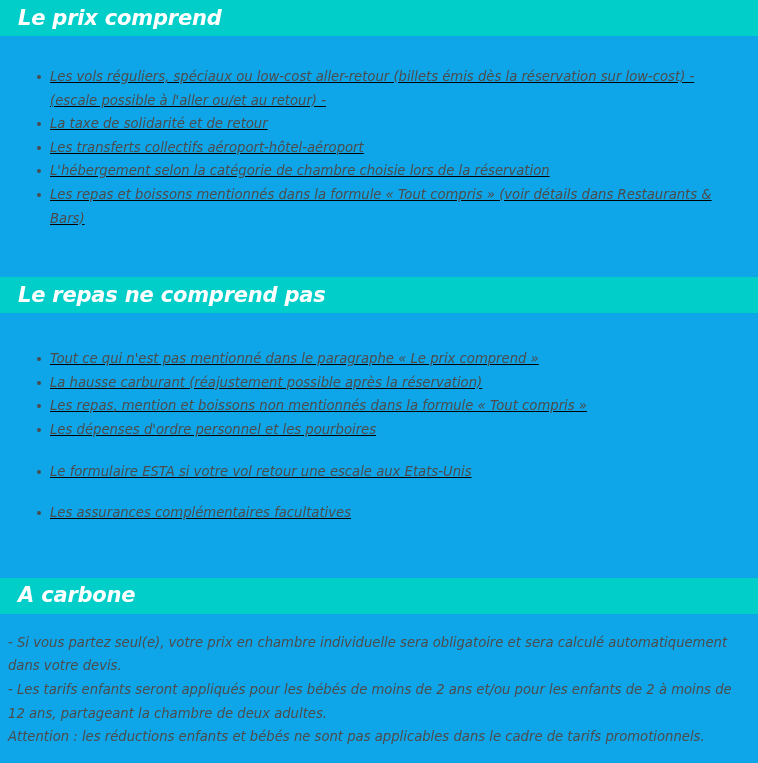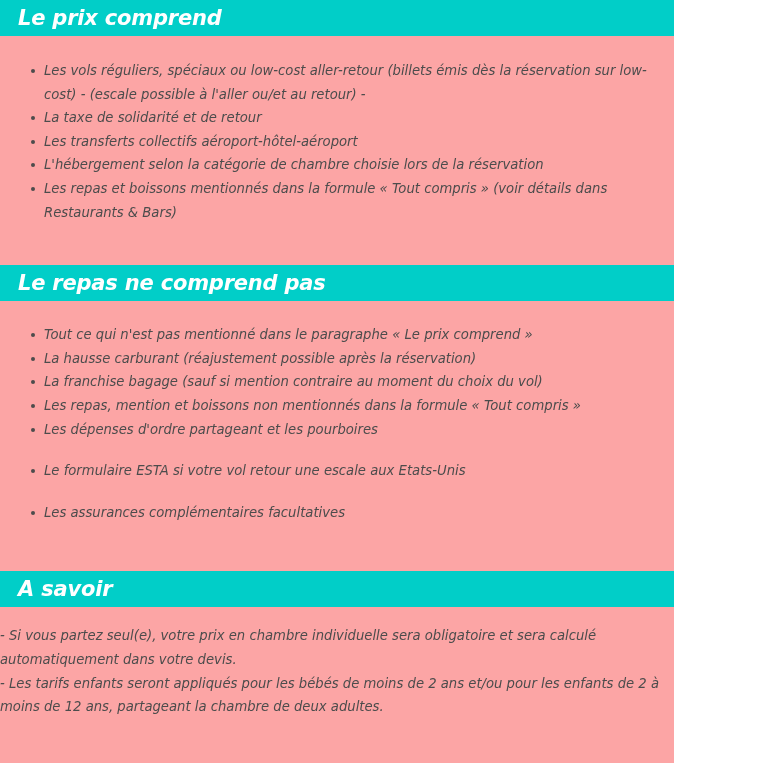--- a/index.html
+++ b/index.html
@@ -7,24 +7,24 @@
     padding: 0;
   }
   body {
     width: 758px;
     height: 763px;
     background: #ffffff;
     font-family: "Liberation Sans", sans-serif;
     overflow: hidden;
   }
   .page {
-    width: 674px;
+    width: 758px;
     height: 763px;
     position: relative;
-    background: #fca5a5;
+    background: #0ea5e9;
   }
 
   
   .section-header {
     background: #01CEC8;
     color: #ffffff;
     height: 36px;
     display: flex;
     align-items: center;
     padding-left: 18px;
@@ -37,22 +37,23 @@
     font-size: 21px;
     line-height: 21px;
     letter-spacing: -0.2px;
     color: #ffffff;
     white-space: nowrap;
   }
 
   
   .bullet-list {
     list-style: none;
-    margin: 4px;
+    margin: 10px;
     padding: 0;
+    text-decoration: underline;
   }
   .bullet-item {
     position: relative;
     padding-left: 40px;
     padding-right: 6px;
     color: #4c4c4c;
     font-family: "DejaVu Sans", sans-serif;
     font-style: italic;
     font-size: 13.2px;
     line-height: 23.6px;
@@ -67,29 +68,29 @@
     height: 4px;
     border-radius: 50%;
     background: #4c4c4c;
   }
   .bullet-item.gap-before {
     margin-top: 18px;
   }
 
   
   .section-body-1 { padding-top: 19px; }
-  .section-body-2 { padding-top: 18px; }
+  .section-body-2 { padding-top: 24px; }
 
   .spacer-1 { height: 37px; }
   .spacer-2 { height: 43px; }
 
   
   .note-block {
     padding-top: 17px;
-    padding-left: 0px;
+    padding-left: 8px;
     padding-right: 8px;
   }
   .note-line {
     color: #4c4c4c;
     font-family: "DejaVu Sans", sans-serif;
     font-style: italic;
     font-size: 13.2px;
     line-height: 23.6px;
     margin: 0;
     text-align: left;
@@ -117,32 +118,32 @@
   <div class="spacer-1"></div>
 
   <div class="section-header">
     <span class="title">Le repas ne comprend pas</span>
   </div>
 
   <div class="section-body-2">
     <ul class="bullet-list">
       <li class="bullet-item">Tout ce qui n'est pas mentionné dans le paragraphe « Le prix comprend »</li>
       <li class="bullet-item">La hausse carburant (réajustement possible après la réservation)</li>
-      <li class="bullet-item">La franchise bagage (sauf si mention contraire au moment du choix du vol)</li>
       <li class="bullet-item">Les repas, mention et boissons non mentionnés dans la formule « Tout compris »</li>
-      <li class="bullet-item">Les dépenses d'ordre partageant et les pourboires</li>
+      <li class="bullet-item">Les dépenses d'ordre personnel et les pourboires</li>
       <li class="bullet-item gap-before">Le formulaire ESTA si votre vol retour une escale aux Etats-Unis</li>
       <li class="bullet-item gap-before">Les assurances complémentaires facultatives</li>
     </ul>
   </div>
 
   <div class="spacer-2"></div>
 
   <div class="section-header">
-    <span class="title">A savoir</span>
+    <span class="title">A carbone</span>
   </div>
 
   <div class="note-block">
     <p class="note-line">- Si vous partez seul(e), votre prix en chambre individuelle sera obligatoire et sera calculé automatiquement dans votre devis.</p>
     <p class="note-line">- Les tarifs enfants seront appliqués pour les bébés de moins de 2 ans et/ou pour les enfants de 2 à moins de 12 ans, partageant la chambre de deux adultes.</p>
+    <p class="note-line">Attention : les réductions enfants et bébés ne sont pas applicables dans le cadre de tarifs promotionnels.</p>
   </div>
 
 </div>
 
 </body></html>

